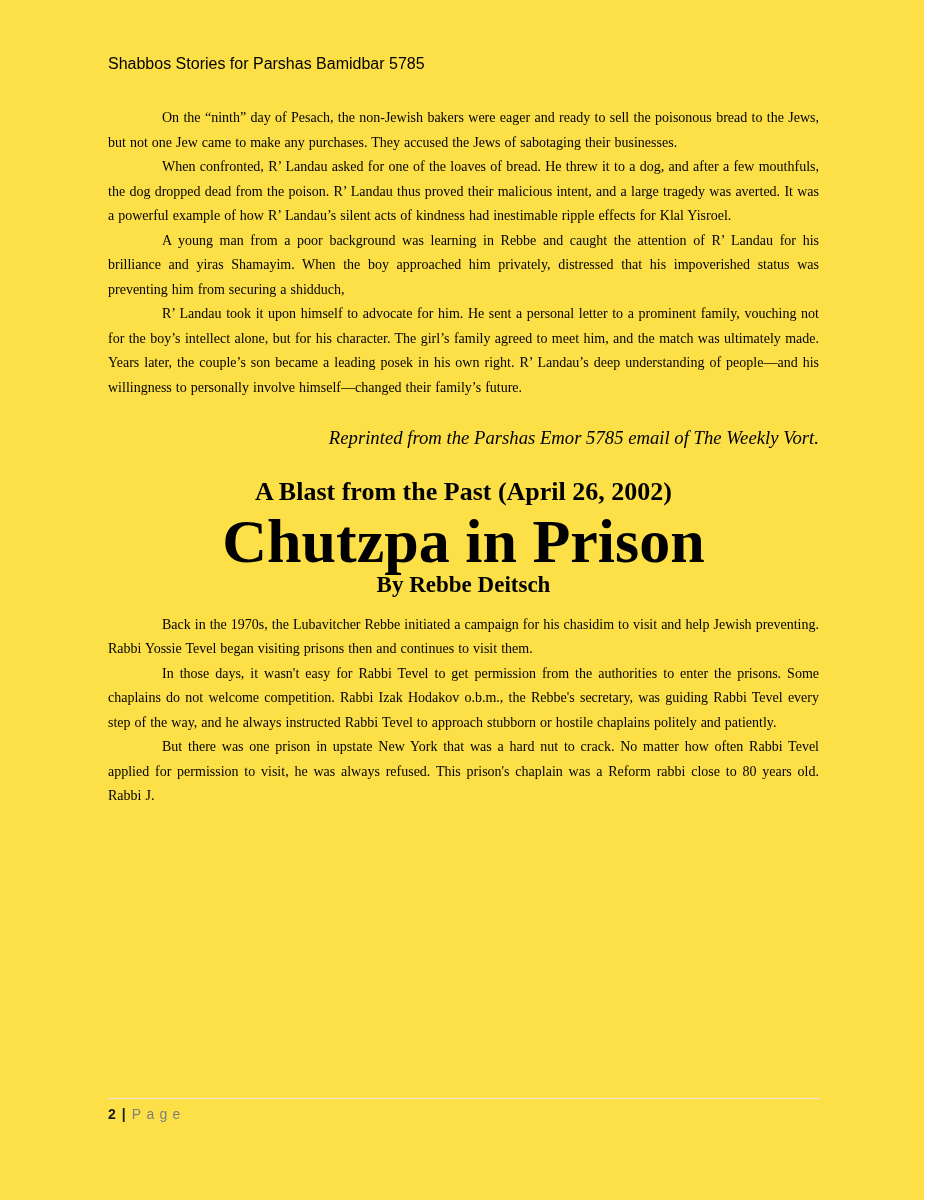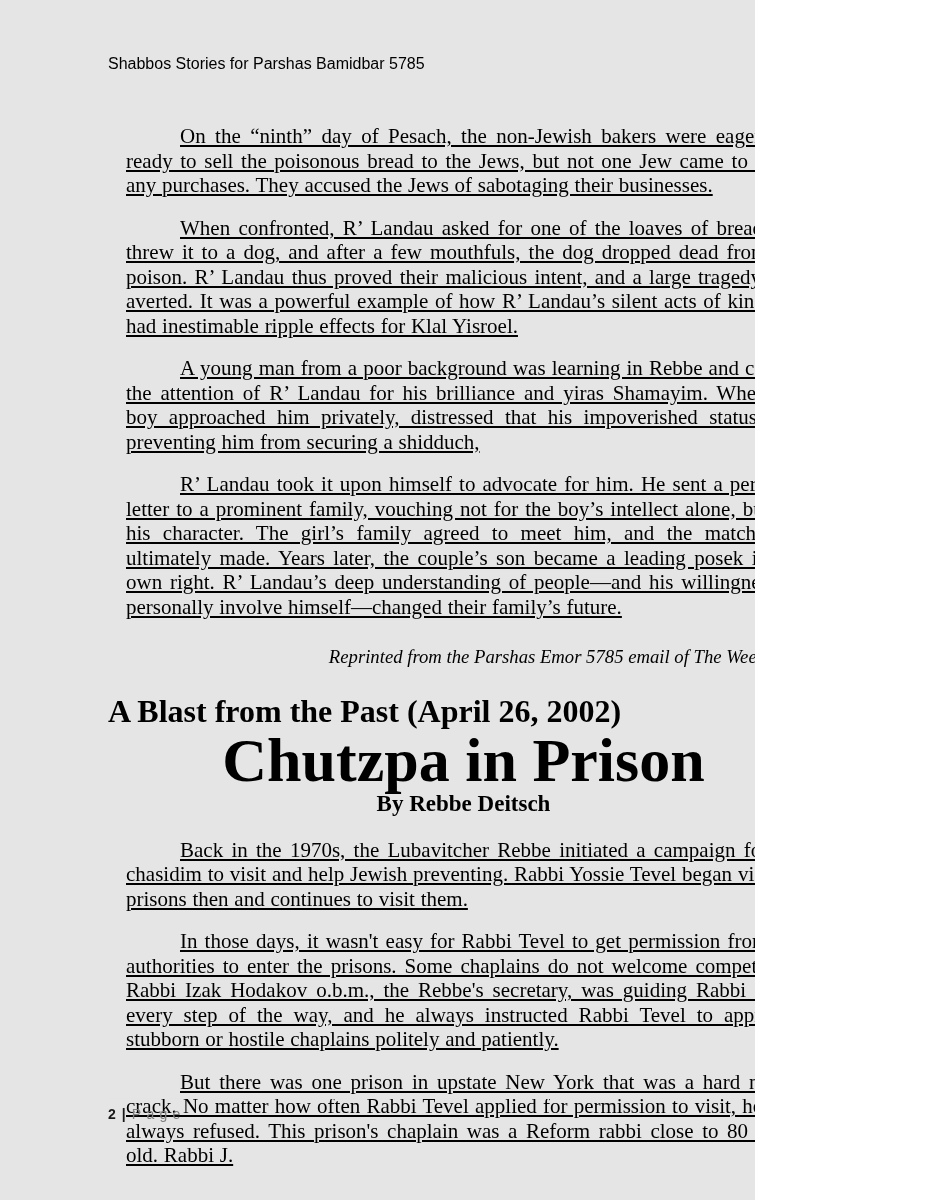--- a/index.html
+++ b/index.html
@@ -2,64 +2,63 @@
 <html><head>
 <meta charset="utf-8">
 <style>
   html, body {
     margin: 0;
     padding: 0;
     background: #ffffff;
   }
   .page {
     position: relative;
-    width: 755px;
+    width: 924px;
     height: 1200px;
-    background: #e5e5e5;
+    background: #fde047;
     color: #000000;
     font-family: "Liberation Serif", serif;
     overflow: hidden;
   }
   .doc-header {
     position: absolute;
     left: 108px;
     top: 55px;
     font-family: "Liberation Sans", sans-serif;
     font-size: 16px;
     color: #000000;
     white-space: nowrap;
   }
   .content {
     position: absolute;
     left: 108px;
     top: 106px;
     width: 711px;
   }
   .body-para {
-    margin: 18px;
-    font-size: 21px;
+    margin: 0;
+    font-size: 14px;
     line-height: 24.5px;
     text-align: justify;
     text-indent: 54px;
     word-spacing: 0.5px;
-    text-decoration: underline;
   }
   .attribution {
     margin: 26px 0 0 0;
     font-size: 18.7px;
     line-height: 24.5px;
     font-style: italic;
     text-align: right;
   }
   .section-heading {
     margin: 24px 0 0 0;
-    font-size: 32px;
+    font-size: 26px;
     line-height: 34px;
     font-weight: bold;
-    text-align: left;
+    text-align: center;
   }
   .story-title {
     margin: 4px 0 0 0;
     font-size: 62px;
     line-height: 56px;
     font-weight: bold;
     text-align: center;
   }
   .byline {
     margin: 0;

